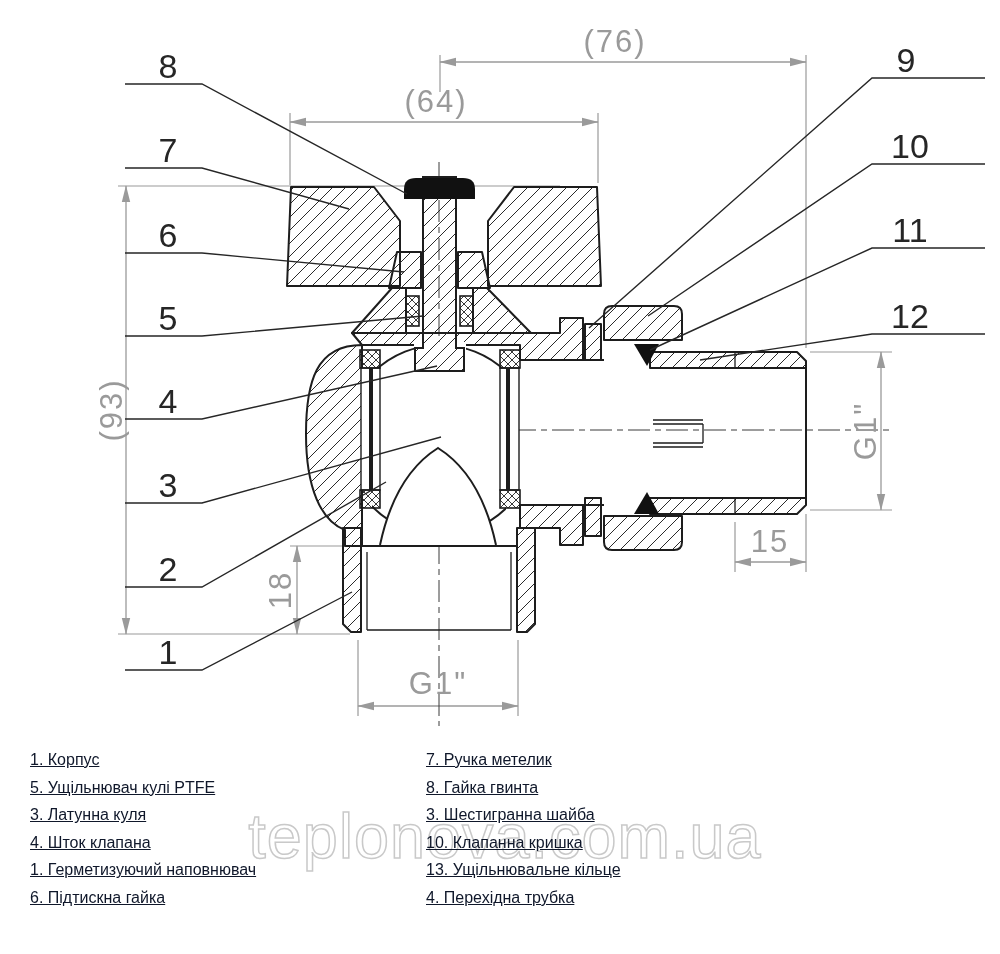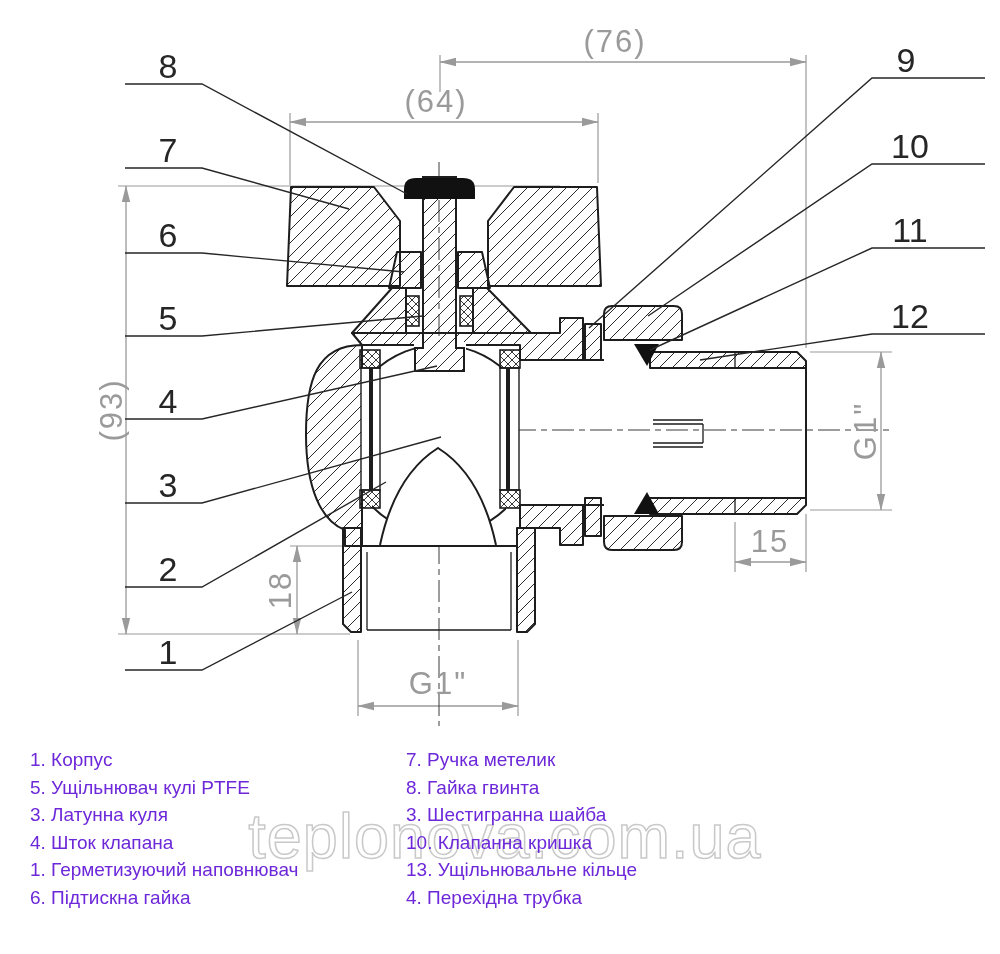--- a/index.html
+++ b/index.html
@@ -4,22 +4,22 @@
 <style>
   html,body{margin:0;padding:0;background:#fff;}
   .canvas{position:relative;width:1000px;height:954px;background:#ffffff;overflow:hidden;
           font-family:"Liberation Sans",sans-serif;}
   .drawing-svg{position:absolute;left:0;top:0;}
   .dim-text{fill:#9a9a9a;font-size:31px;letter-spacing:2px;}
   .callout-text{fill:#262626;font-size:34px;}
   .legend{position:absolute;top:746px;left:0;width:1000px;z-index:3;}
   .legend-col{position:absolute;top:0;}
   .legend-col.left{left:30px;}
-  .legend-col.right{left:406px;}
-  .legend-item{font-size:19px;line-height:27.6px;color:#6d28d9;white-space:nowrap;}
+  .legend-col.right{left:426px;}
+  .legend-item{font-size:16px;line-height:27.6px;color:#0f172a;white-space:nowrap;text-decoration:underline;}
   .watermark-svg{position:absolute;left:0;top:796px;z-index:2;pointer-events:none;}
   .wm-text{fill:none;stroke:#c9c9c9;stroke-width:1.5px;font-size:63px;letter-spacing:1px;
            font-family:"Liberation Sans",sans-serif;}
 </style>
 </head>
 <body>
 
 <div class="canvas">
 
   <svg class="drawing-svg" width="1000" height="740" viewBox="0 0 1000 740">

